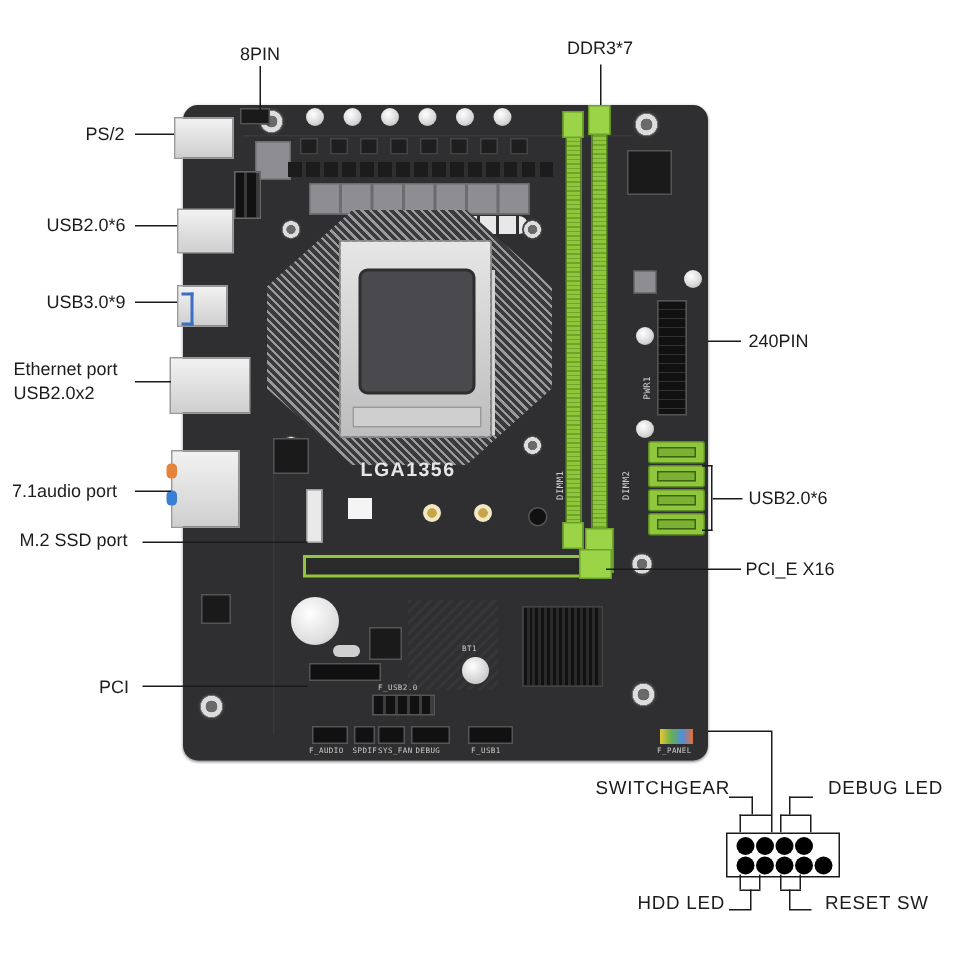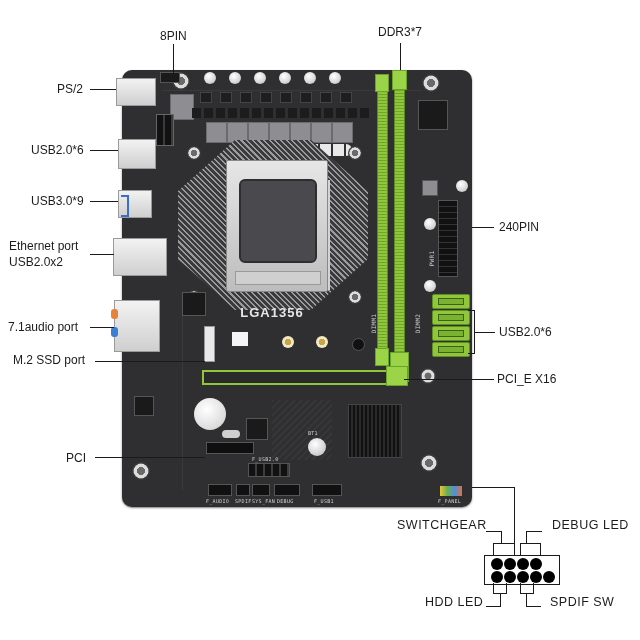--- a/index.html
+++ b/index.html
@@ -196,21 +196,21 @@
 
 <div class="label" style="left:497px;top:372px;">PCI_E X16</div>
 <div class="line" style="left:404px;top:379px;width:90px;height:1px;"></div>
 
 <div class="line" style="left:472px;top:487px;width:42px;height:1px;"></div>
 <div class="line" style="left:514px;top:487px;width:1px;height:68px;"></div>
 
 <div class="label big" style="left:397px;top:518px;letter-spacing:.5px;">SWITCHGEAR</div>
 <div class="label big" style="left:552px;top:518px;letter-spacing:.5px;">DEBUG LED</div>
 <div class="label big" style="left:425px;top:595px;letter-spacing:.5px;">HDD LED</div>
-<div class="label big" style="left:550px;top:595px;letter-spacing:.5px;">SPDIF SW</div>
+<div class="label big" style="left:550px;top:595px;letter-spacing:.5px;">RESET SW</div>
 
 <div class="line" style="left:486px;top:531px;width:16px;height:1px;"></div>
 <div class="line" style="left:501px;top:531px;width:1px;height:12px;"></div>
 <div class="line" style="left:493px;top:543px;width:21px;height:1px;"></div>
 <div class="line" style="left:493px;top:543px;width:1px;height:12px;"></div>
 
 <div class="line" style="left:526px;top:531px;width:16px;height:1px;"></div>
 <div class="line" style="left:526px;top:531px;width:1px;height:12px;"></div>
 <div class="line" style="left:520px;top:543px;width:20px;height:1px;"></div>
 <div class="line" style="left:520px;top:543px;width:1px;height:12px;"></div>

